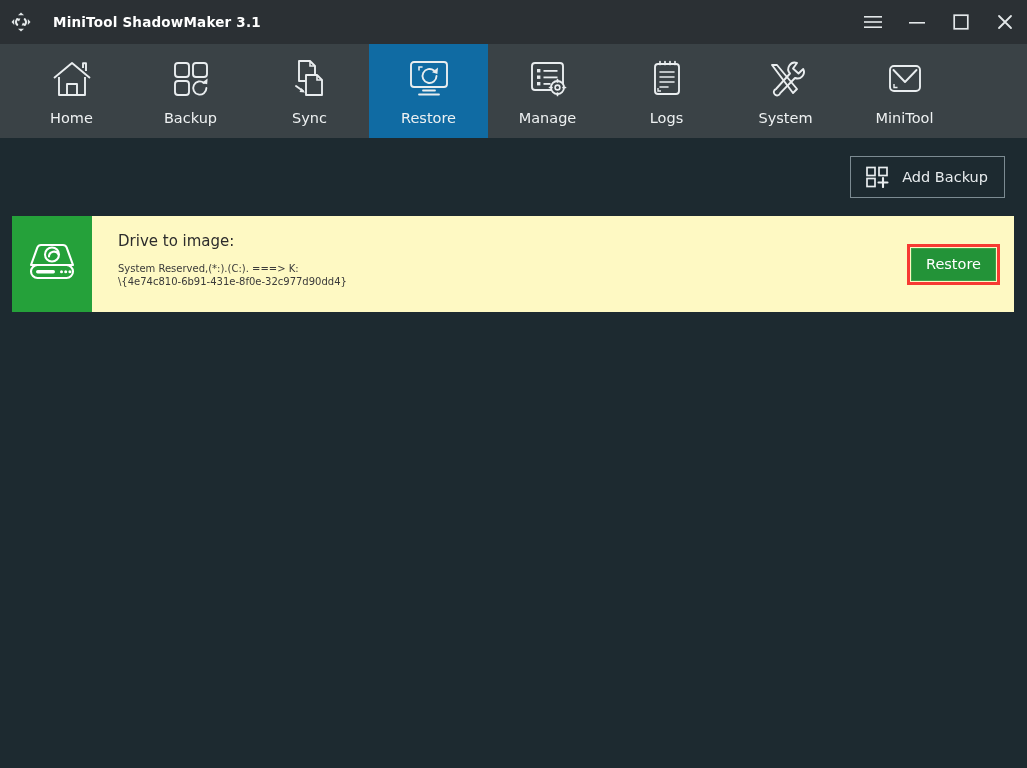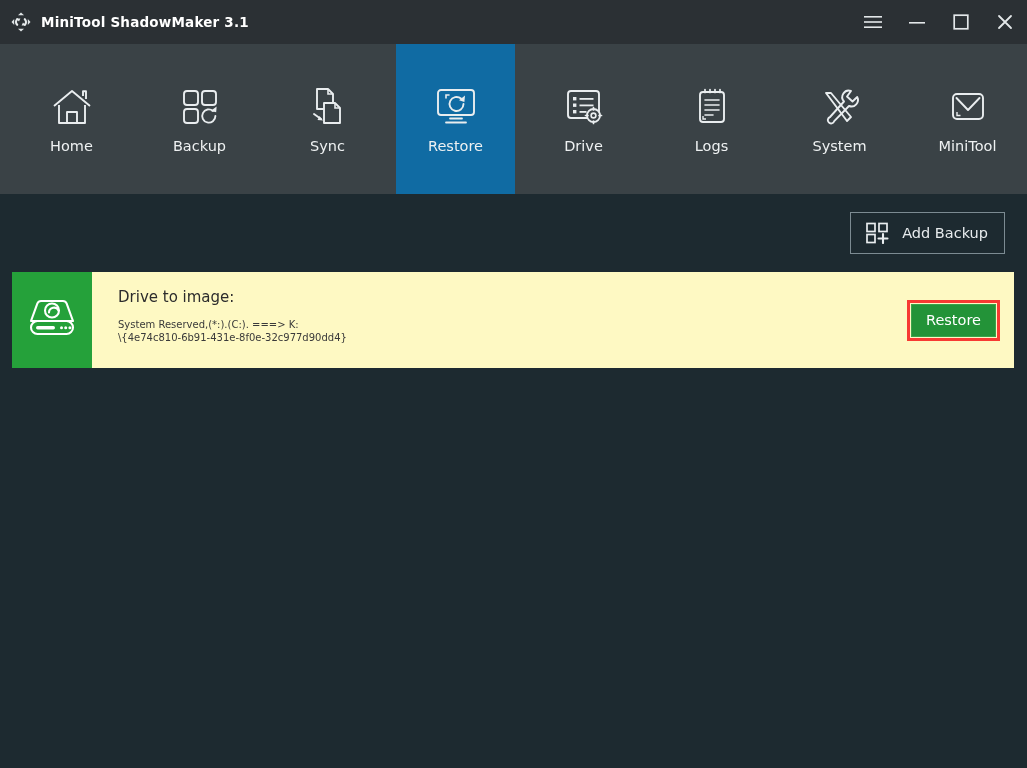--- a/index.html
+++ b/index.html
@@ -25,42 +25,42 @@
     flex: 0 0 22px;
     display: flex; align-items: center; justify-content: center;
     margin-right: 9px;
   }
   .app-title {
     color: #ffffff;
     font-size: 13.5px;
     font-weight: bold;
     letter-spacing: 0.2px;
     white-space: nowrap;
+    margin-left: 12px;
   }
   .win-controls {
     margin-left: auto;
     display: flex;
     align-items: center;
     height: 100%;
   }
   .win-btn {
     width: 44px; height: 44px;
     display: flex; align-items: center; justify-content: center;
     cursor: pointer;
   }
   .win-btn svg { display: block; }
 
   
   .navbar {
-    height: 150px;
+    height: 94px;
     background: #3a4246;
     display: flex;
     align-items: stretch;
     padding-left: 12px;
-    justify-content: space-between;
   }
   .nav-item {
     width: 119px;
     display: flex;
     flex-direction: column;
     align-items: center;
     justify-content: center;
     cursor: pointer;
     color: #e9ecee;
   }
@@ -268,21 +268,21 @@
         <rect x="11" y="17.5" width="3.4" height="3.4" fill="#e9edef"></rect>
         <rect x="11" y="24" width="3.4" height="3.4" fill="#e9edef"></rect>
         <rect x="17.5" y="12" width="14" height="1.8" fill="#e9edef"></rect>
         <rect x="17.5" y="18.5" width="14" height="1.8" fill="#e9edef"></rect>
         <rect x="17.5" y="25" width="7" height="1.8" fill="#e9edef"></rect>
         <circle cx="31.5" cy="29.5" r="6.5" fill="#3a4246" stroke="#e9edef" stroke-width="1.9"></circle>
         <circle cx="31.5" cy="29.5" r="2.4" fill="none" stroke="#e9edef" stroke-width="1.6"></circle>
         <path d="M31.5 21.5 L31.5 24 M31.5 35 L31.5 37.5 M23.5 29.5 L26 29.5 M37 29.5 L39.5 29.5" stroke="#e9edef" stroke-width="1.7" stroke-linecap="round"></path>
       </svg>
     </span>
-    <span class="nav-label">Drive</span>
+    <span class="nav-label">Manage</span>
   </div>
 
   <div class="nav-item">
     <span class="nav-icon">
       <svg width="44" height="42" viewBox="0 0 44 42">
         <path d="M13 6 L31 6 a3 3 0 0 1 3 3 L34 33 a3 3 0 0 1 -3 3 L13 36 a3 3 0 0 1 -3 -3 L10 9 a3 3 0 0 1 3 -3 Z" fill="none" stroke="#e9edef" stroke-width="1.9"></path>
         <path d="M15 6.5 L15 3.5 M20 6.5 L20 3.5 M25 6.5 L25 3.5 M30 6.5 L30 3.5" stroke="#e9edef" stroke-width="1.7" stroke-linecap="round"></path>
         <path d="M15 14 L29 14 M15 19 L29 19 M15 24 L29 24 M15 29 L23 29" stroke="#e9edef" stroke-width="1.6" stroke-linecap="round"></path>
         <path d="M13 30 L13 33 L16 33" fill="none" stroke="#e9edef" stroke-width="1.4"></path>
       </svg>

